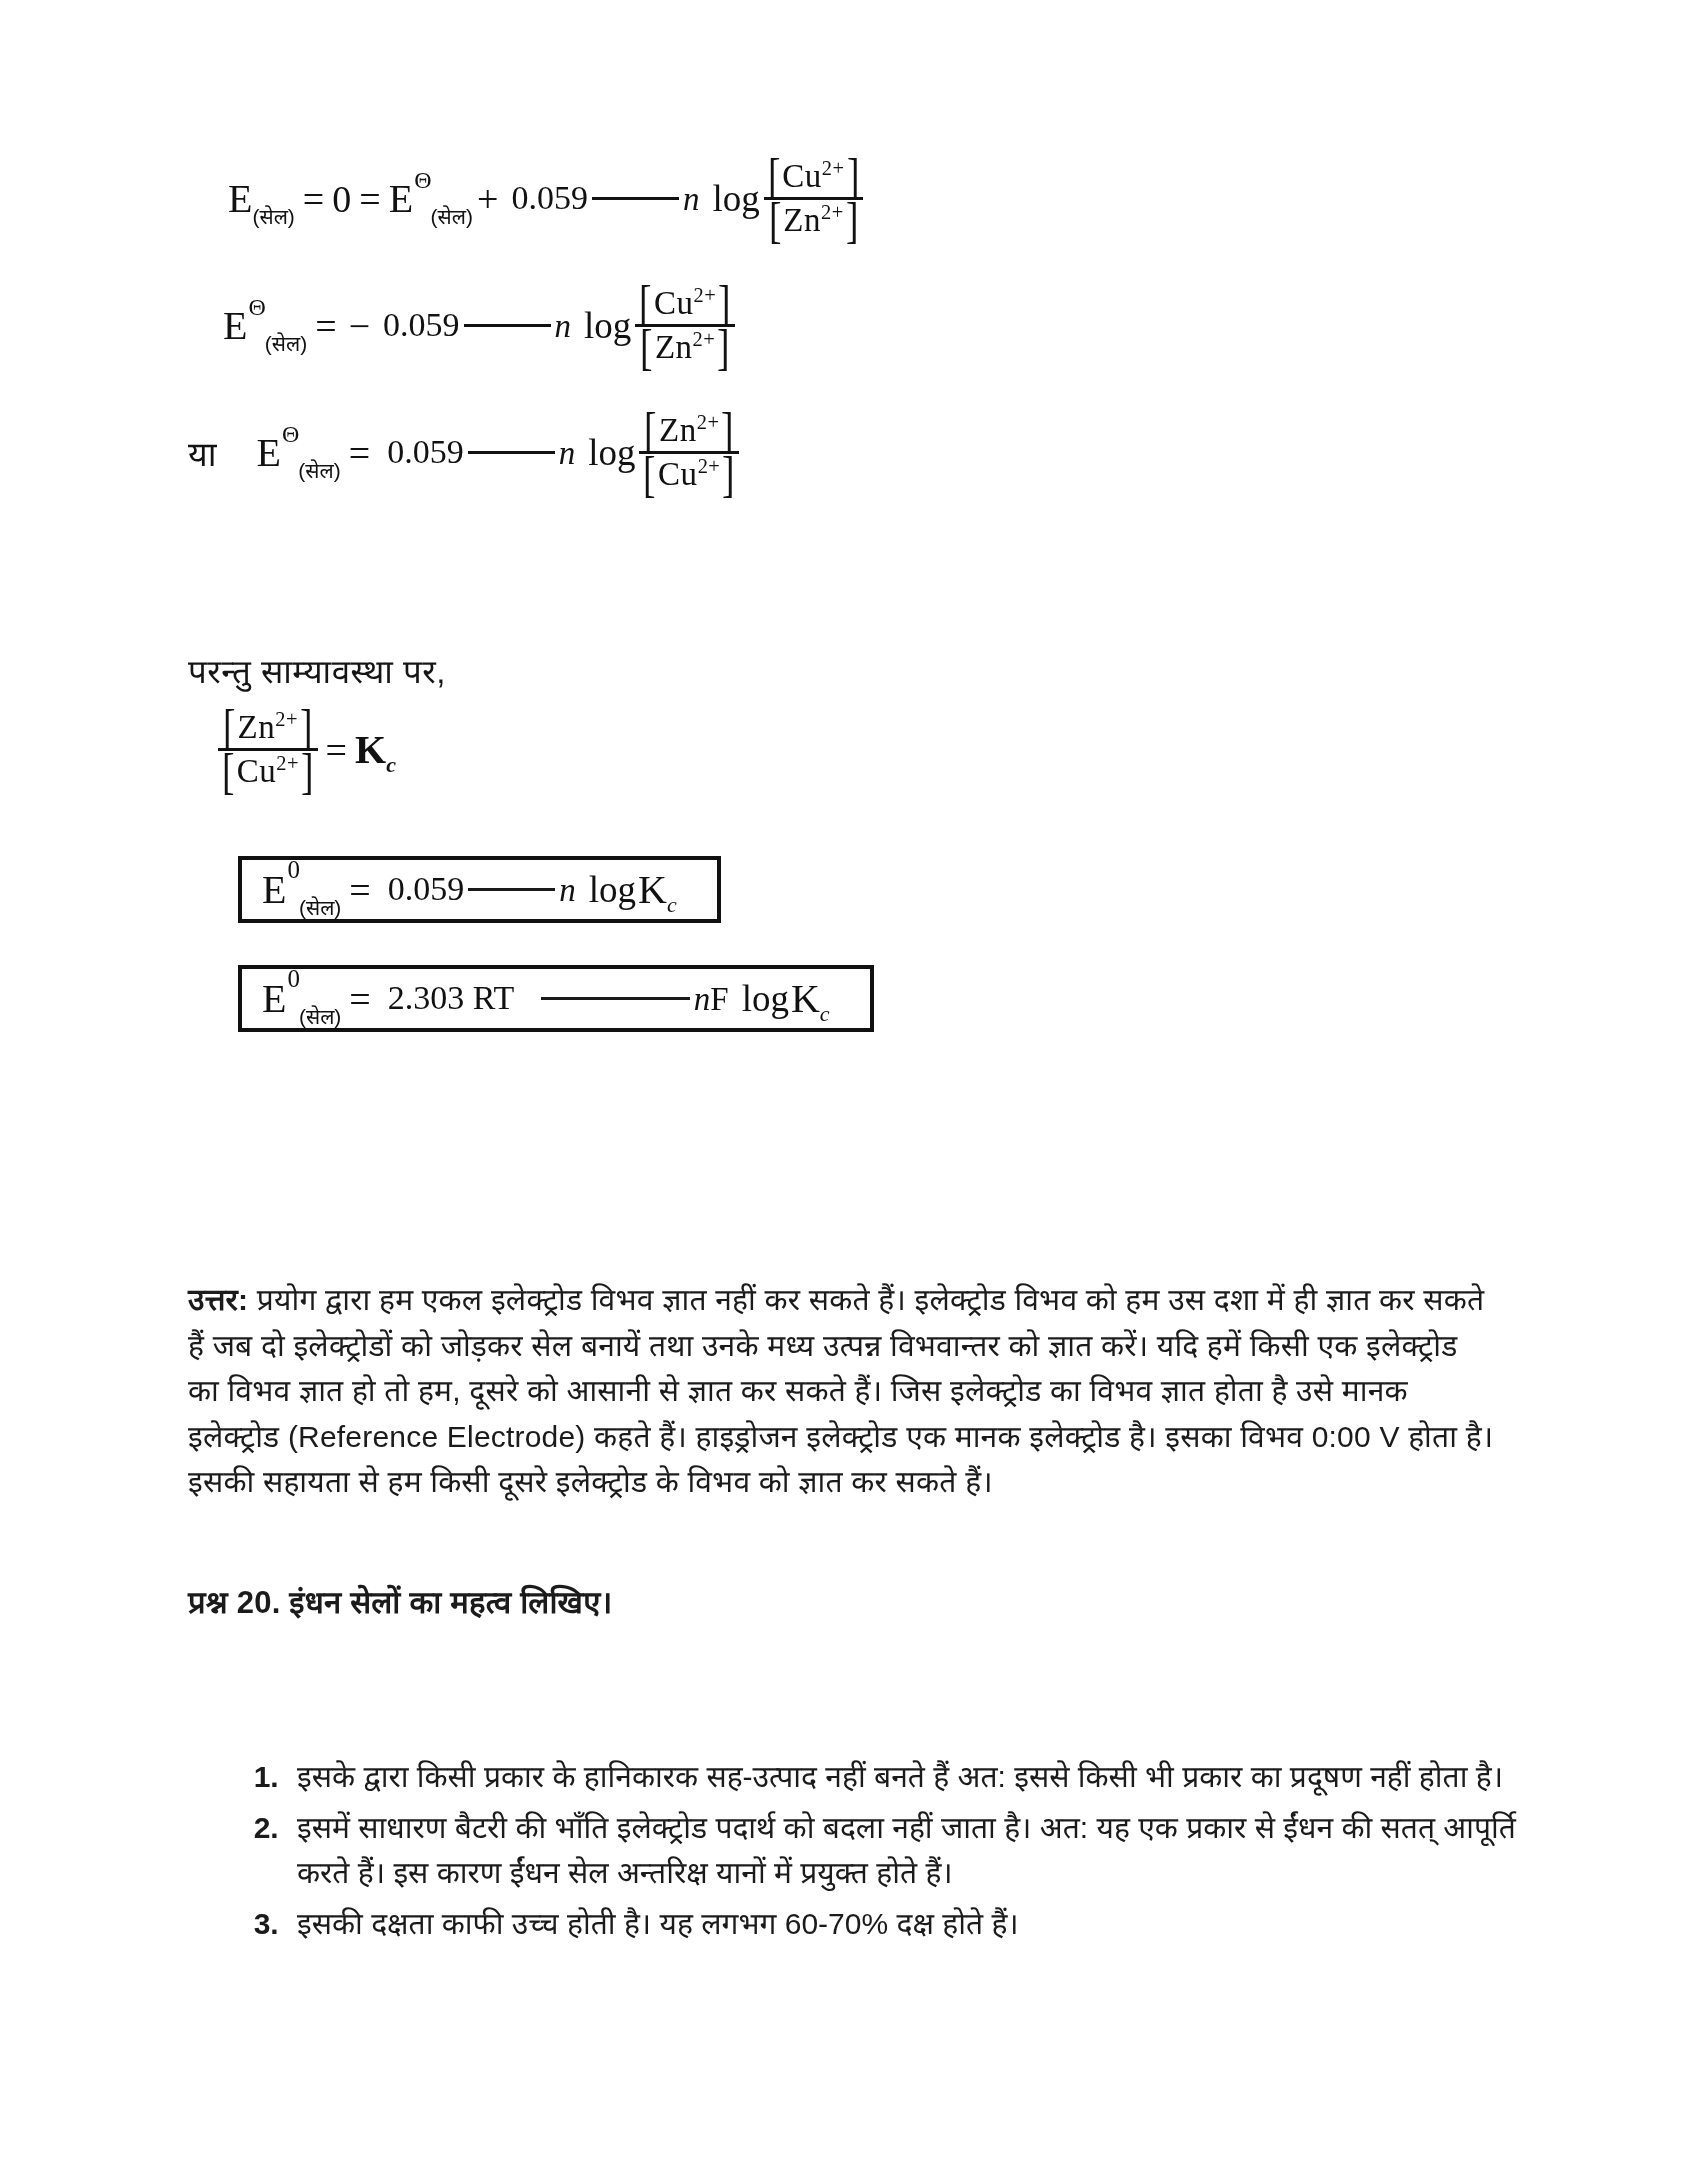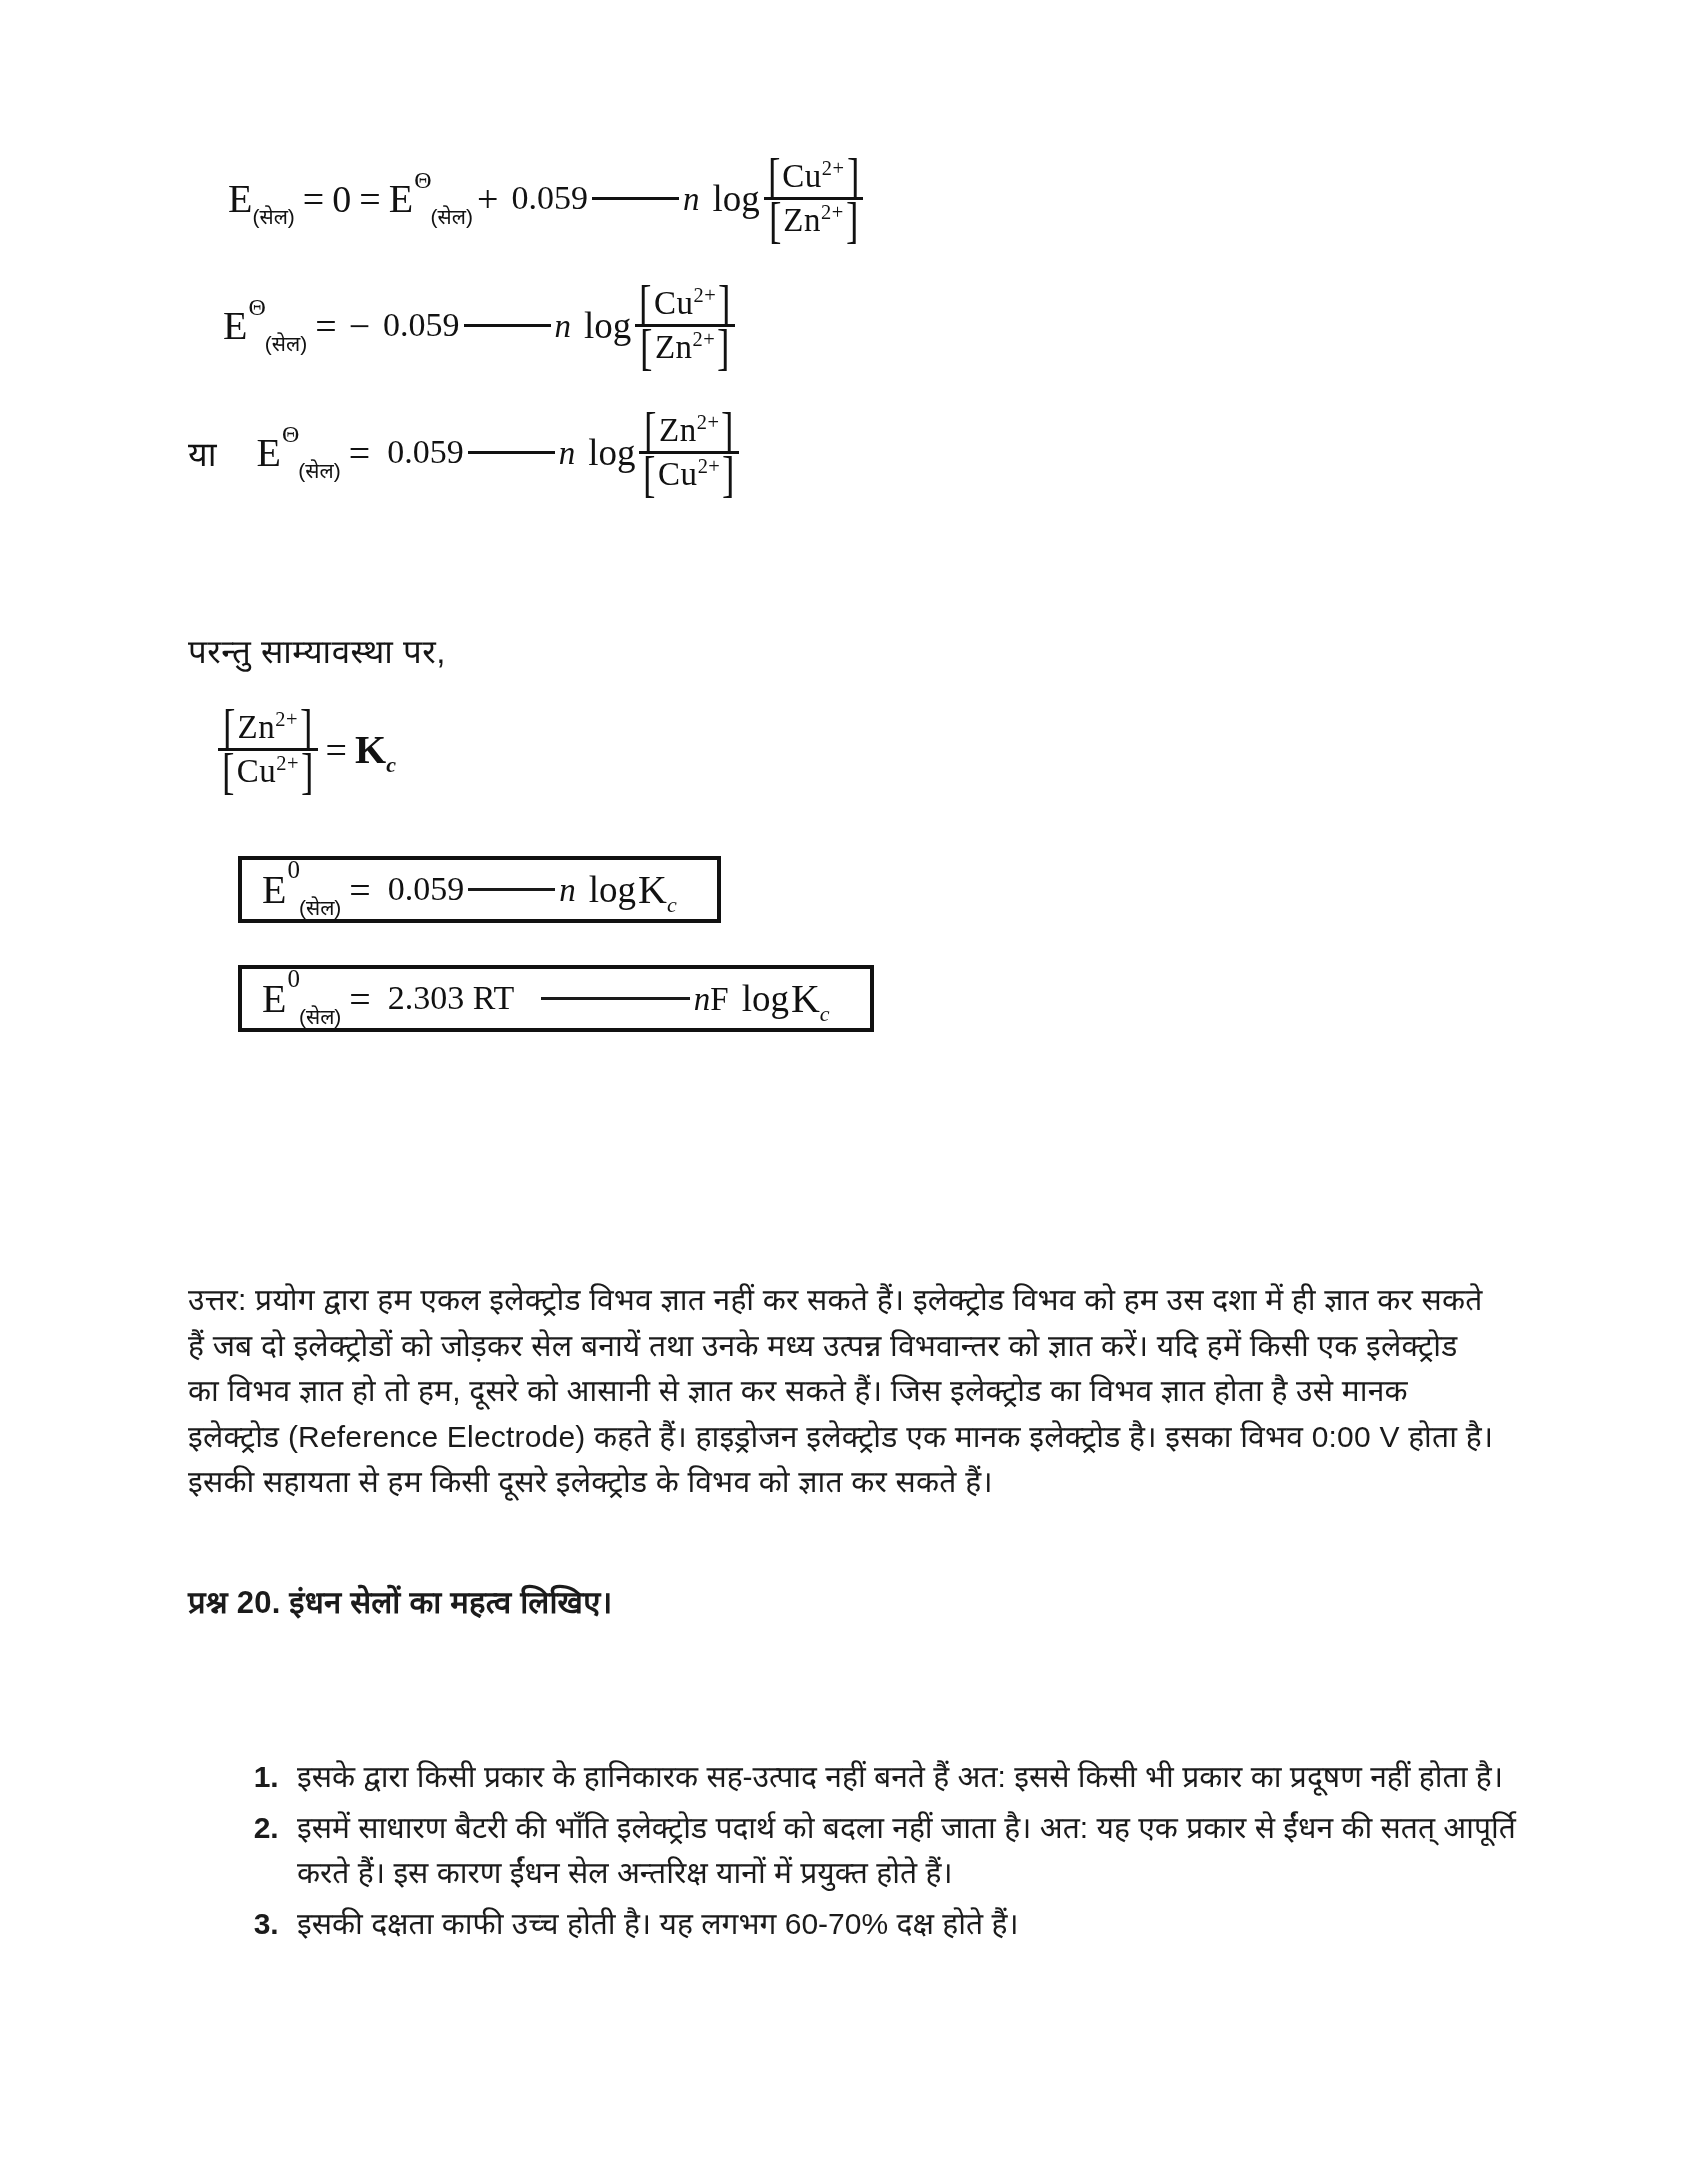--- a/index.html
+++ b/index.html
@@ -141,21 +141,21 @@
 
   .ya {
     font-family: "Liberation Sans", "DejaVu Sans", sans-serif;
     font-size: 34px;
     margin-right: 40px;
   }
 
   .equil-note {
     position: absolute;
     left: 188px;
-    top: 628px;
+    top: 648px;
     font-family: "Liberation Sans", "DejaVu Sans", sans-serif;
     font-size: 33px;
     color: #151515;
     letter-spacing: 0.5px;
   }
 
   .kc-wrap { position: absolute; left: 208px; top: 693px; }
 
   .boxed-eq {
     border: 4px solid #111;
@@ -186,21 +186,21 @@
     font-weight: bold;
     font-size: 31px;
   }
   .p-ans19 { top: 1277px; }
   .q20 {
     top: 1579px;
     font-weight: bold;
     font-size: 31px;
   }
   .a20head { top: 1673px; font-weight: bold; }
-  .lead { font-weight: normal; }
+  .lead { font-weight: bold; }
 
   ol.points {
     position: absolute;
     left: 233px;
     top: 1754px;
     width: 1257px;
     margin: 0;
     padding-left: 54px;
     font-family: "Liberation Sans", "DejaVu Sans", sans-serif;
     font-size: 30px;

